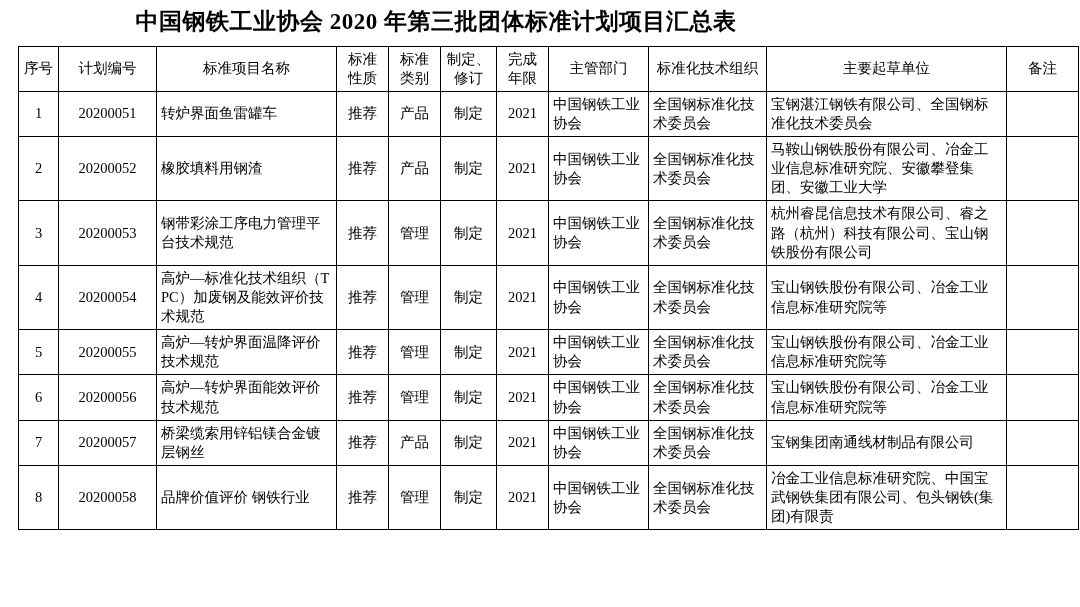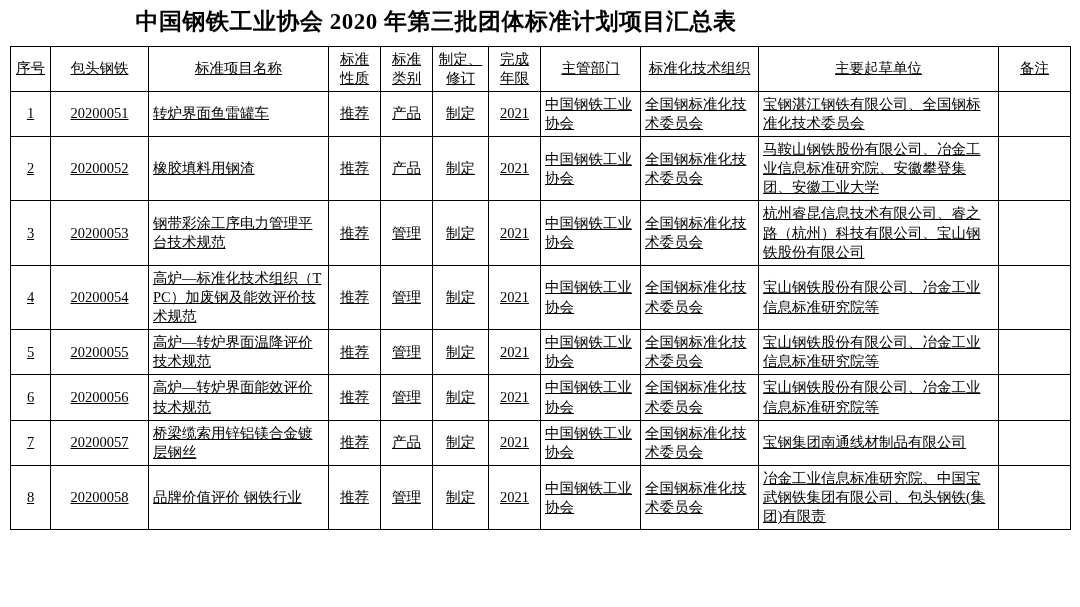--- a/index.html
+++ b/index.html
@@ -12,36 +12,35 @@
     height: 607px;
     font-family: "Liberation Serif", "DejaVu Serif", serif;
     color: #000000;
     overflow: hidden;
   }
   .page {
     width: 872px;
     height: 607px;
     position: relative;
     box-sizing: border-box;
-    padding: 0 10px;
+    padding: 0 18px;
   }
   .doc-title {
     text-align: center;
     font-size: 23px;
     font-weight: bold;
     letter-spacing: 0.5px;
     padding: 8px 0 10px 0;
     line-height: 1.2;
   }
   table.std-table {
     border-collapse: collapse;
     width: 1060px;
     table-layout: fixed;
     border: 1.5px solid #000;
-    text-decoration: underline;
   }
   table.std-table td, table.std-table th {
     border: 1px solid #000;
     padding: 3px 4px;
     font-size: 14.5px;
     line-height: 1.32;
     vertical-align: middle;
     word-break: break-all;
   }
   thead th {
@@ -85,21 +84,21 @@
       <col class="c-make">
       <col class="c-year">
       <col class="c-dept">
       <col class="c-tc">
       <col class="c-draft">
       <col class="c-remark">
     </colgroup>
     <thead>
       <tr>
         <th>序号</th>
-        <th>包头钢铁</th>
+        <th>计划编号</th>
         <th>标准项目名称</th>
         <th class="hdr-two-line">标准
 性质</th>
         <th class="hdr-two-line">标准
 类别</th>
         <th class="hdr-two-line">制定、
 修订</th>
         <th class="hdr-two-line">完成
 年限</th>
         <th>主管部门</th>

